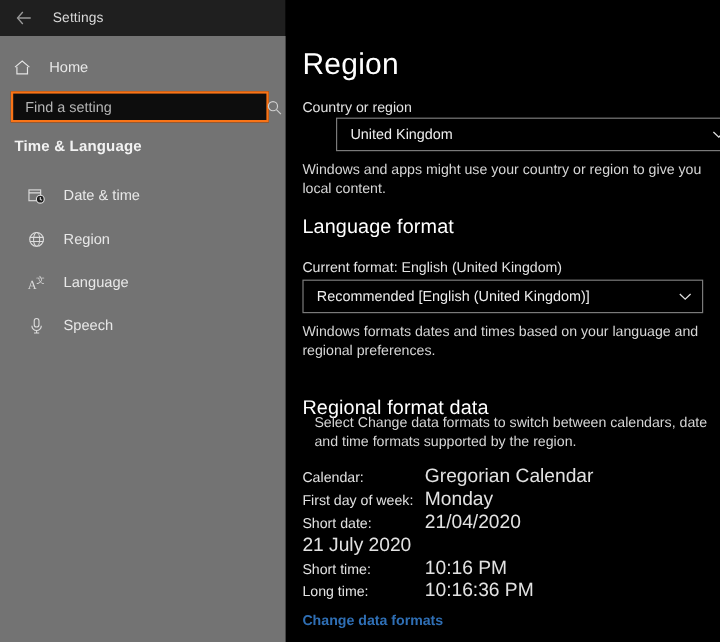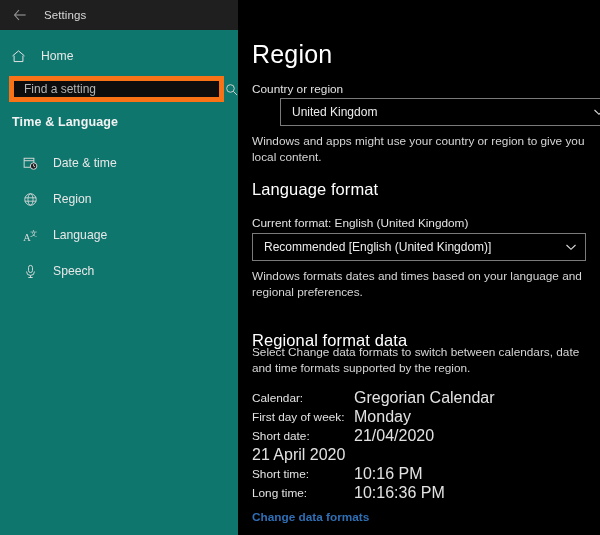--- a/index.html
+++ b/index.html
@@ -54,21 +54,21 @@
     margin-left: 4px;
     text-align: right;
   }
 
   
   #sidebar {
     position: absolute;
     top: 30px; left: 0;
     width: 250px;
     height: 505px;
-    background: #0f766e;
+    background: #737373;
   }
 
   .home-row {
     position: absolute;
     top: 11px; left: 0;
     width: 238px;
     height: 30px;
     display: flex;
     align-items: center;
     padding-left: 11px;
@@ -87,21 +87,21 @@
     margin-left: 8px;
   }
 
   
   .search-wrap {
     position: absolute;
     top: 46px; left: 9px;
     width: 215px;
     height: 26px;
     background: #0d0d0d;
-    border: 5px solid #f97316;
+    border: 2px solid #f97316;
     display: flex;
     align-items: center;
     cursor: text;
     gap: 40px;
   }
   .search-input {
     flex: 1;
     background: transparent;
     border: none;
     outline: none;
@@ -366,37 +366,37 @@
         <svg width="12" height="12" viewBox="0 0 12 12" aria-hidden="true">
           <path d="M1.5 4 L6 8.3 L10.5 4" fill="none" stroke="currentColor" stroke-width="1.1"></path>
         </svg>
       </span>
     </div>
 
     <div class="abs desc" style="top:238px; left:14px;">Windows formats dates and times based on your language and regional preferences.</div>
 
     <div class="abs sec-heading" style="top:285px; left:14px;margin-top:16px;">Regional format data</div>
 
-    <div class="abs desc" style="top:314px; left:14px;">Select Change data formats to switch between calendars, date and time formats supported by the region.</div>
+    <div class="abs desc" style="top:314px; left:24px;">Select Change data formats to switch between calendars, date and time formats supported by the region.</div>
 
     <div class="data-table">
       <div class="data-row">
         <span class="data-key">Calendar:</span>
         <span class="data-val">Gregorian Calendar</span>
       </div>
       <div class="data-row">
         <span class="data-key">First day of week:</span>
         <span class="data-val">Monday</span>
       </div>
       <div class="data-row">
         <span class="data-key">Short date:</span>
         <span class="data-val">21/04/2020</span>
       </div>
       <div class="data-row">
-        <span class="data-val">21 April 2020</span>
+        <span class="data-val">21 July 2020</span>
       </div>
       <div class="data-row">
         <span class="data-key">Short time:</span>
         <span class="data-val">10:16 PM</span>
       </div>
       <div class="data-row">
         <span class="data-key">Long time:</span>
         <span class="data-val">10:16:36 PM</span>
       </div>
     </div>

